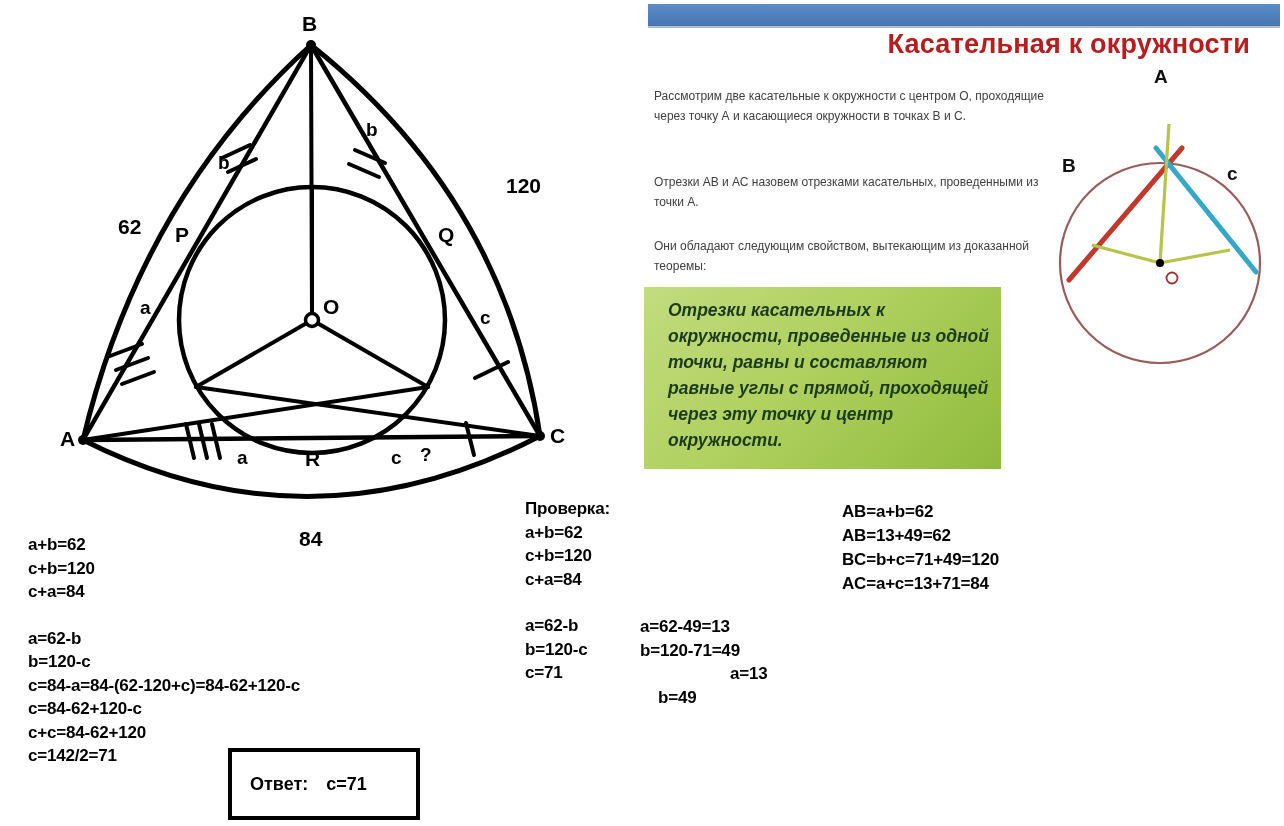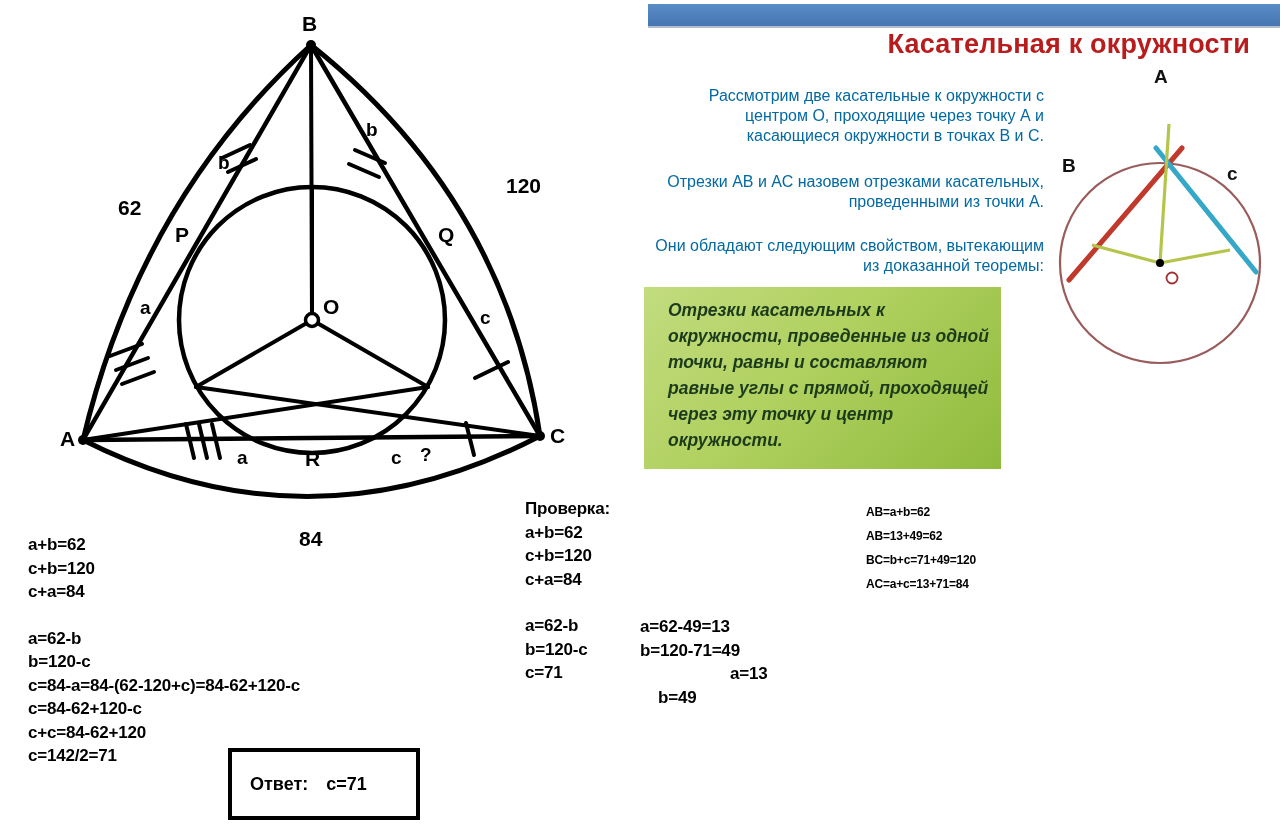--- a/index.html
+++ b/index.html
@@ -71,22 +71,22 @@
     left: 640px; top: 615px;
     font-size: 17px;
     font-weight: bold;
     line-height: 23.5px;
     letter-spacing: -0.2px;
   }
   #check-values .row { white-space: pre; }
 
   
   #verify-block {
-    left: 866px; top: 500px;
-    font-size: 12px;
+    left: 842px; top: 500px;
+    font-size: 17px;
     font-weight: bold;
     line-height: 24px;
     letter-spacing: -0.2px;
   }
 
   
   #slide-panel {
     left: 644px; top: 0; width: 640px; height: 484px;
     background: #ffffff;
   }
@@ -101,24 +101,23 @@
     text-align: right;
     font-size: 27px;
     font-weight: bold;
     color: #b91c1c;
     letter-spacing: 0.2px;
   }
   .slide-para {
     position: absolute;
     left: 10px;
     width: 390px;
-    font-size: 16px;
+    font-size: 12px;
     line-height: 20px;
-    color: #0369a1;
-    text-align: right;
+    color: #404040;
   }
   #para-1 { top: 86px; }
   #para-2 { top: 172px; }
   #para-3 { top: 236px; }
 
   #theorem-box {
     left: 0px; top: 287px;
     width: 357px; height: 182px;
     padding: 10px 12px 8px 24px;
     box-sizing: border-box;
@@ -200,21 +199,21 @@
   <span class="fig-label big" style="left:305px; top:448px;">R</span>
 
   <span class="fig-label mid" style="left:218px; top:153px;">b</span>
   <span class="fig-label mid" style="left:366px; top:120px;">b</span>
   <span class="fig-label mid" style="left:140px; top:298px;">a</span>
   <span class="fig-label mid" style="left:480px; top:308px;">c</span>
   <span class="fig-label mid" style="left:237px; top:448px;">a</span>
   <span class="fig-label mid" style="left:391px; top:448px;">c</span>
   <span class="fig-label mid" style="left:420px; top:445px;">?</span>
 
-  <span class="fig-label big" style="left:118px; top:197px;text-align:right;">62</span>
+  <span class="fig-label big" style="left:118px; top:216px;text-align:right;">62</span>
   <span class="fig-label big" style="left:506px; top:175px;">120</span>
   <span class="fig-label big" style="left:299px; top:528px;">84</span>
 </div>
 
 <div class="abs" id="derivation-block">
   <div>a+b=62</div>
   <div>c+b=120</div>
   <div>c+a=84</div>
   <div class="gap"></div>
   <div>a=62-b</div>

